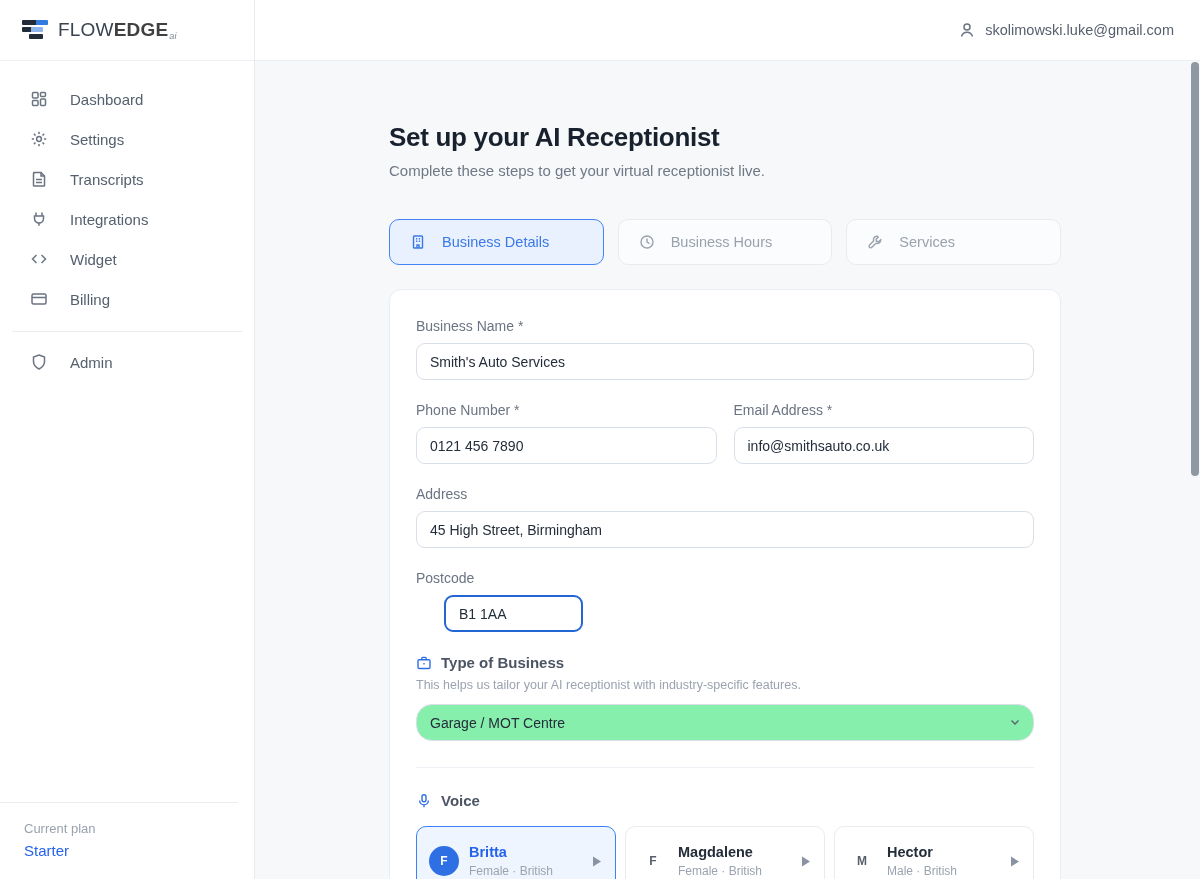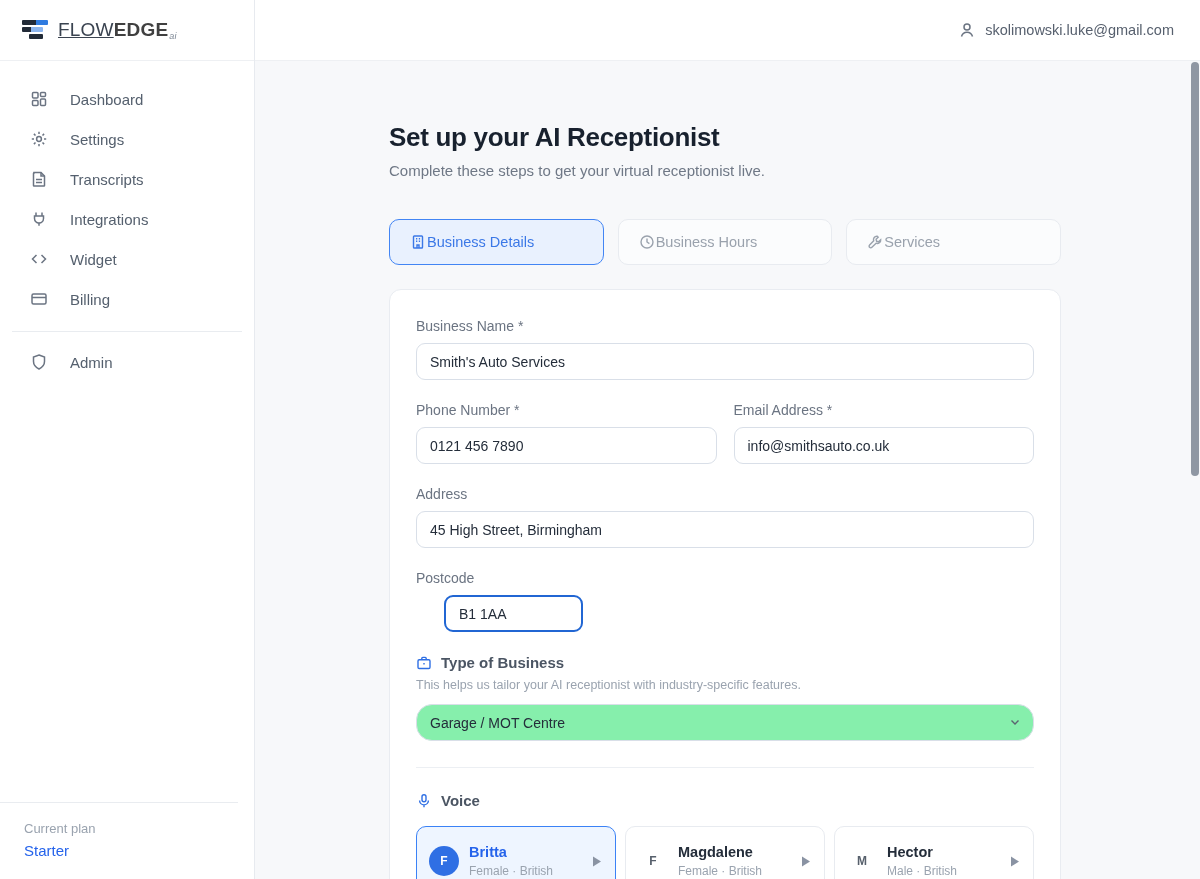--- a/index.html
+++ b/index.html
@@ -21,21 +21,21 @@
   .logo-area {
     height: 61px; border-bottom: 1px solid #eef0f3;
     display: flex; align-items: center; padding-left: 22px;
   }
   .logo-mark { width: 27px; height: 20px; margin-right: 9px; display: flex; flex-direction: column; gap: 2.5px; }
   .logo-mark .bar { height: 4.5px; border-radius: 1px; }
   .logo-mark .bar1 { background: linear-gradient(90deg, #222b38 0 55%, #2f7be0 55% 100%); width: 26px; }
   .logo-mark .bar2 { background: linear-gradient(90deg, #222b38 0 45%, #8db6ef 45% 100%); width: 21px; }
   .logo-mark .bar3 { background: #222b38; width: 14px; margin-left: 7px; }
   .logo-text { font-size: 19px; letter-spacing: 0.2px; display: flex; align-items: baseline; }
-  .logo-flow { color: #3a4350; font-weight: 400; text-decoration: underline; }
+  .logo-flow { color: #3a4350; font-weight: 400; }
   .logo-edge { color: #404040; font-weight: 700; }
   .logo-suffix { color: #7c8694; font-size: 9px; font-style: italic; margin-left: 1px; transform: translateY(3px); }
 
   .nav { padding-top: 18px; }
   .nav-item {
     height: 40px; display: flex; align-items: center; padding-left: 30px;
     color: #55606e; font-size: 15px; font-weight: 500; cursor: pointer;
   }
   .nav-item .icn { width: 18px; height: 18px; margin-right: 22px; color: #6b7482; display: flex; align-items: center; justify-content: center; }
   .nav-divider { height: 1px; background: #e9ecf0; margin: 12px 12px 10px 12px; }
@@ -56,21 +56,21 @@
   .user-chip { display: flex; align-items: center; gap: 9px; color: #57606e; font-size: 14.5px; }
   .user-chip .icn { color: #6b7482; display: flex; }
 
   .content { flex: 1; background: #f7f8fa; padding: 61px 0 0 134px; overflow: hidden; position: relative; }
   .page-title { font-size: 26px; font-weight: 700; color: #18212e; letter-spacing: -0.3px; }
   .page-subtitle { font-size: 15px; color: #6f7886; margin-top: 9px; }
 
   .tabs { display: flex; gap: 14px; width: 672px; margin-top: 40px; }
   .tab {
     flex: 1; height: 46px; border-radius: 10px; border: 1px solid #e8ebf0;
-    background: #fbfcfd; display: flex; align-items: center; padding-left: 20px; gap: 1px;
+    background: #fbfcfd; display: flex; align-items: center; padding-left: 20px; gap: 16px;
     font-size: 14.5px; color: #9aa2ad; cursor: pointer;
   }
   .tab .icn { display: flex; color: #9aa2ad; }
   .tab.active { border: 1.5px solid #4285f4; background: #e9f1fe; color: #3b78e7; }
   .tab.active .icn { color: #3b78e7; }
 
   
   .card {
     width: 672px; margin-top: 24px; background: #ffffff;
     border: 1px solid #e9ecf1; border-radius: 12px; padding: 28px 26px 40px 26px;

